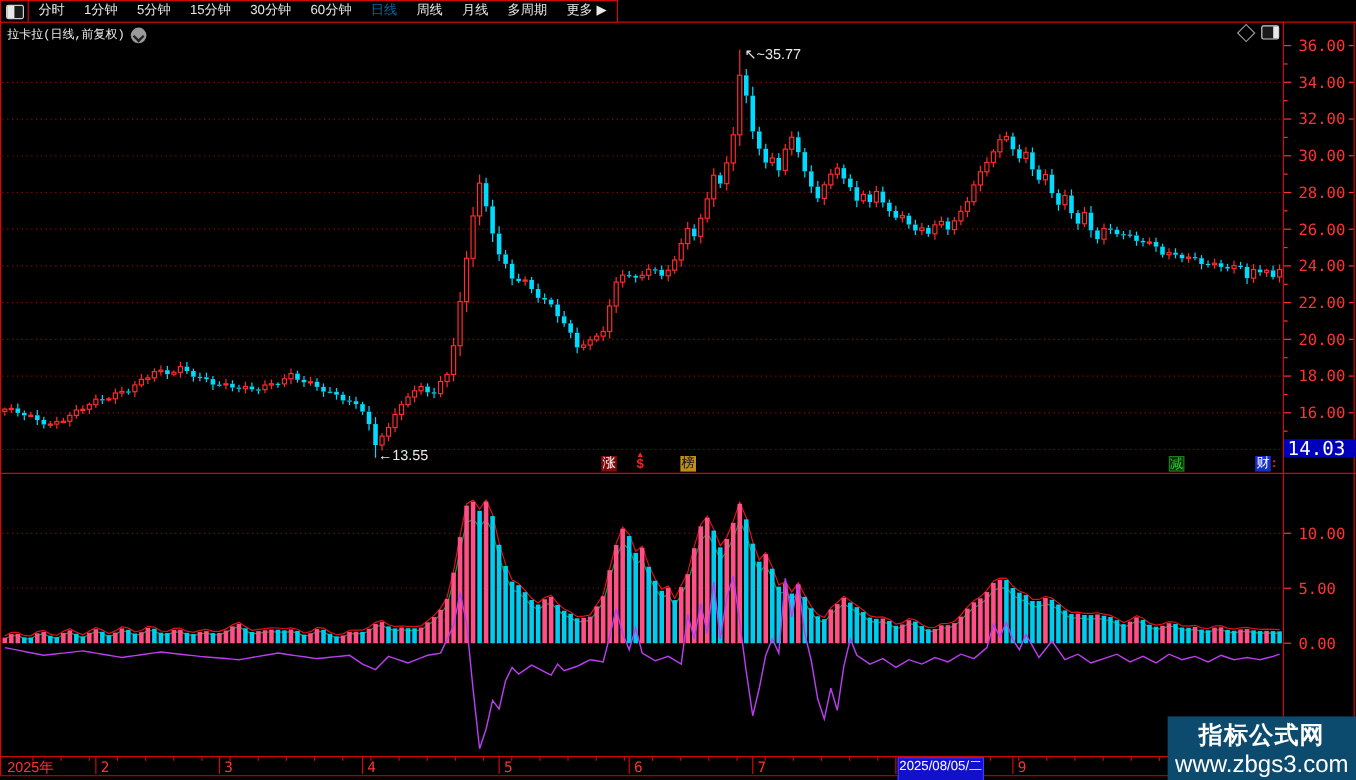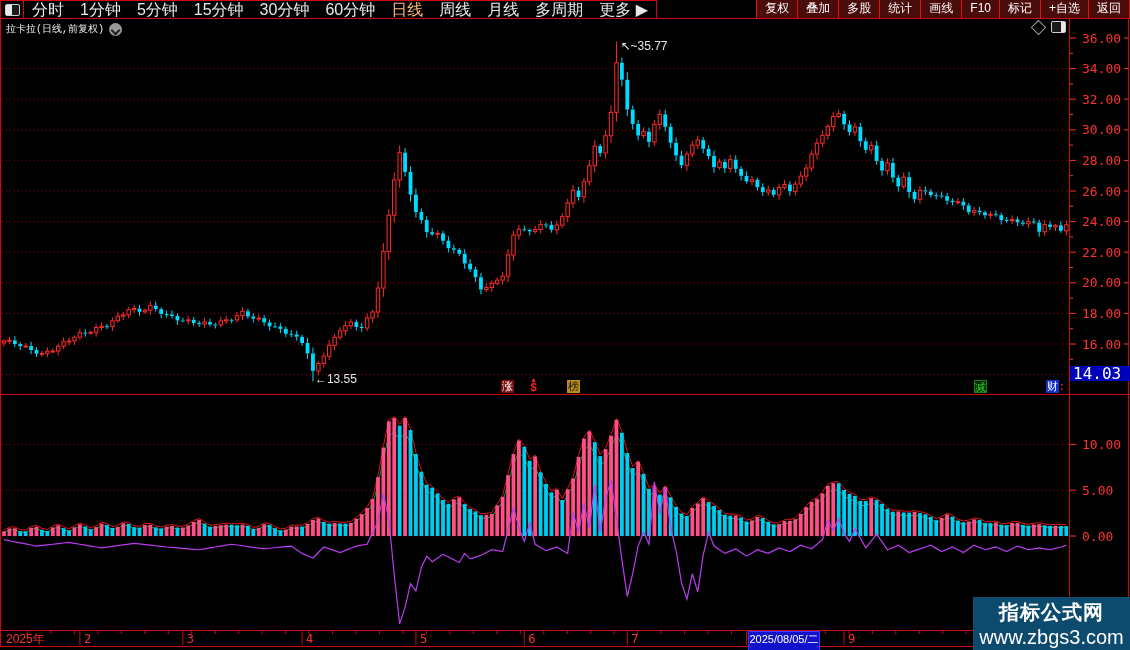--- a/index.html
+++ b/index.html
@@ -6,22 +6,22 @@
   .screen{position:relative;width:1130px;height:650px;background:#000;overflow:hidden;
           font-family:"Liberation Sans","DejaVu Sans",sans-serif;}
   
   .tb-left{position:absolute;left:0;top:0;height:17px;display:flex;align-items:center;
            border:1px solid #d00909;background:#000;z-index:5;}
   .tb-left .ico-box{width:22px;height:17px;display:flex;align-items:center;justify-content:center;
            border-right:1px solid #d00909;}
   .win-ico{width:13px;height:10px;border:1px solid #cfcfcf;border-radius:2px;position:relative;background:#1a1a1a;}
   .win-ico::before{content:"";position:absolute;left:0;top:0;bottom:0;width:6px;background:#e8e8e8;}
   .win-ico.alt::before{left:auto;right:0;width:4px;}
-  .tb-item{padding:0 8px;font-size:16px;color:#e8e8e8;line-height:17px;cursor:default;white-space:nowrap;}
-  .tb-item.active{color:#fdba74;}
+  .tb-item{padding:0 8px;font-size:11px;color:#e8e8e8;line-height:17px;cursor:default;white-space:nowrap;}
+  .tb-item.active{color:#0369a1;}
   .tb-right{position:absolute;right:0;top:0;height:18px;display:flex;z-index:5;border-bottom:1px solid #d00909;}
   .tb-btn{padding:0 8px;font-size:12px;color:#fff;line-height:17px;background:#4a0b0b;
           border-left:1px solid #e01010;white-space:nowrap;}
   .tb-btn:last-child{border-right:1px solid #e01010;}
   
   .title-row{position:absolute;left:6px;top:22px;display:flex;align-items:center;gap:5px;z-index:4;}
   .title-txt{color:#eee;font-size:10px;font-family:Liberation Mono, monospace;}
   .circle-chev{width:13px;height:13px;border-radius:50%;background:#9a9a9a;position:relative;display:inline-block;}
   .circle-chev::before{content:"";position:absolute;left:3px;top:4px;width:5px;height:5px;
           border-right:2px solid #222;border-bottom:2px solid #222;transform:rotate(45deg);}
@@ -1025,31 +1025,20 @@
     <span class="tb-item">15分钟</span>
     <span class="tb-item">30分钟</span>
     <span class="tb-item">60分钟</span>
     <span class="tb-item active">日线</span>
     <span class="tb-item">周线</span>
     <span class="tb-item">月线</span>
     <span class="tb-item">多周期</span>
     <span class="tb-item">更多 ▶</span>
   </div>
 
-  <div class="tb-right">
-    <span class="tb-btn">复权</span>
-    <span class="tb-btn">叠加</span>
-    <span class="tb-btn">多股</span>
-    <span class="tb-btn">统计</span>
-    <span class="tb-btn">画线</span>
-    <span class="tb-btn">F10</span>
-    <span class="tb-btn">标记</span>
-    <span class="tb-btn">+自选</span>
-    <span class="tb-btn">返回</span>
-  </div>
 
   <div class="title-row">
     <span class="title-txt">拉卡拉(日线,前复权)</span>
     <span class="circle-chev"></span>
   </div>
 
   <div class="corner-icos">
     <span class="diamond-ico"></span>
     <span class="win-ico alt"></span>
   </div>

